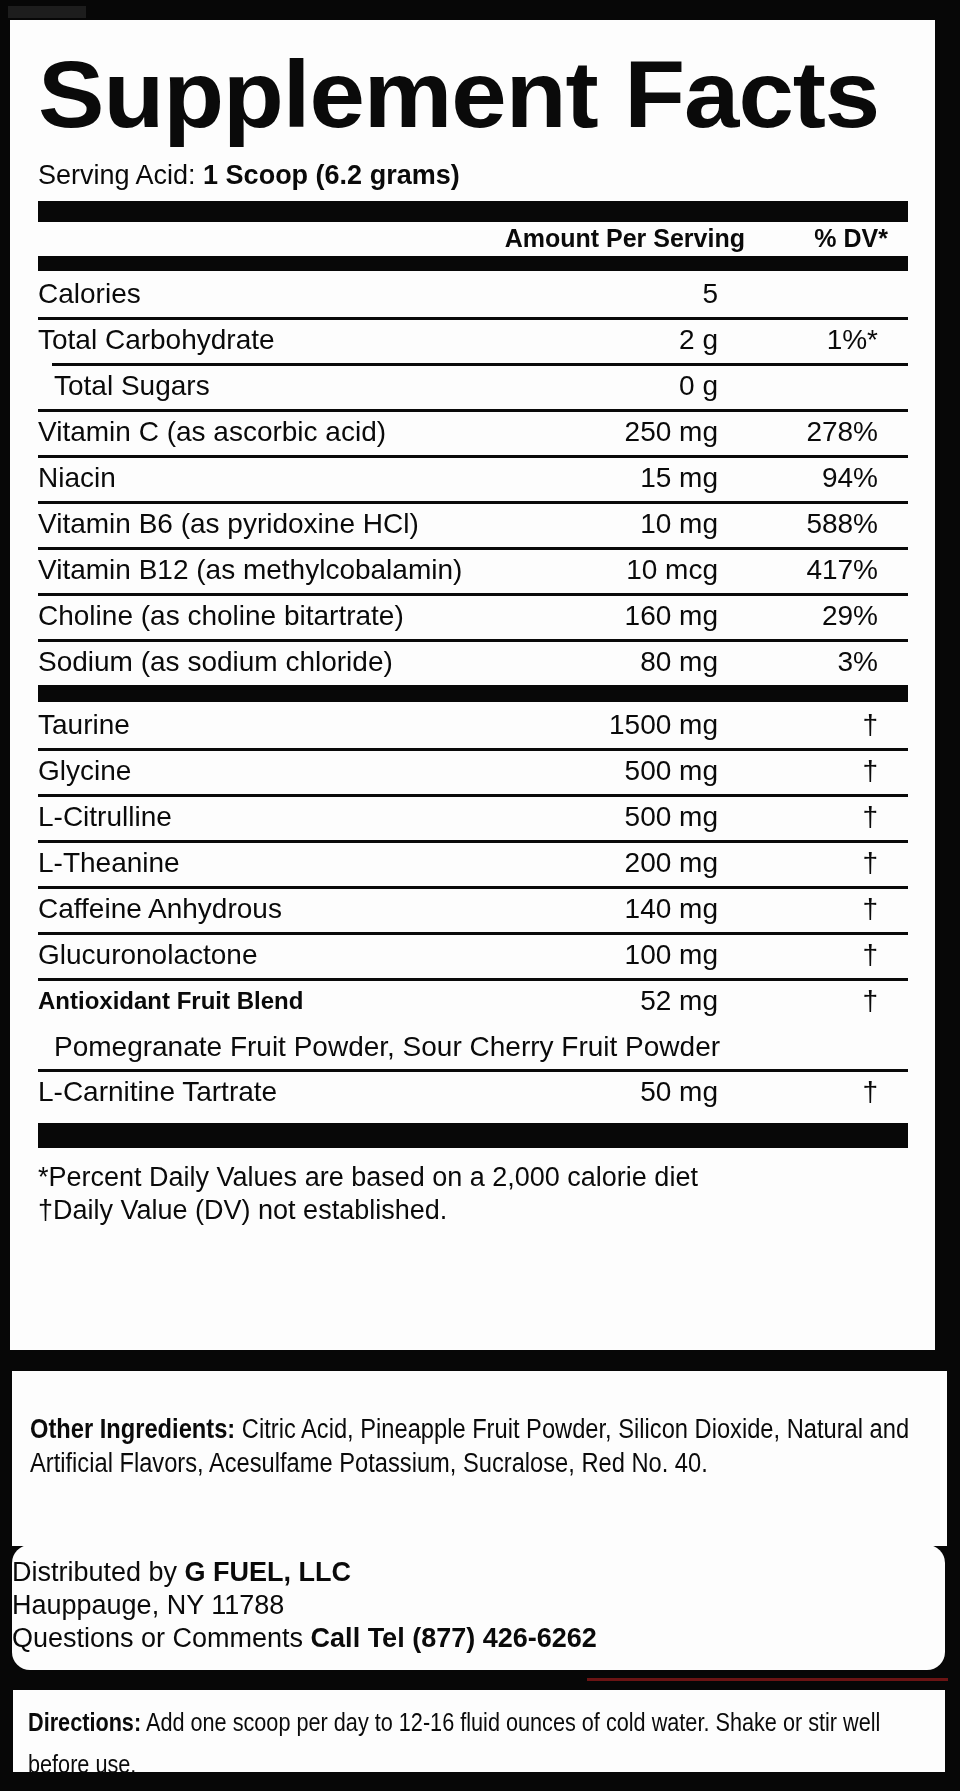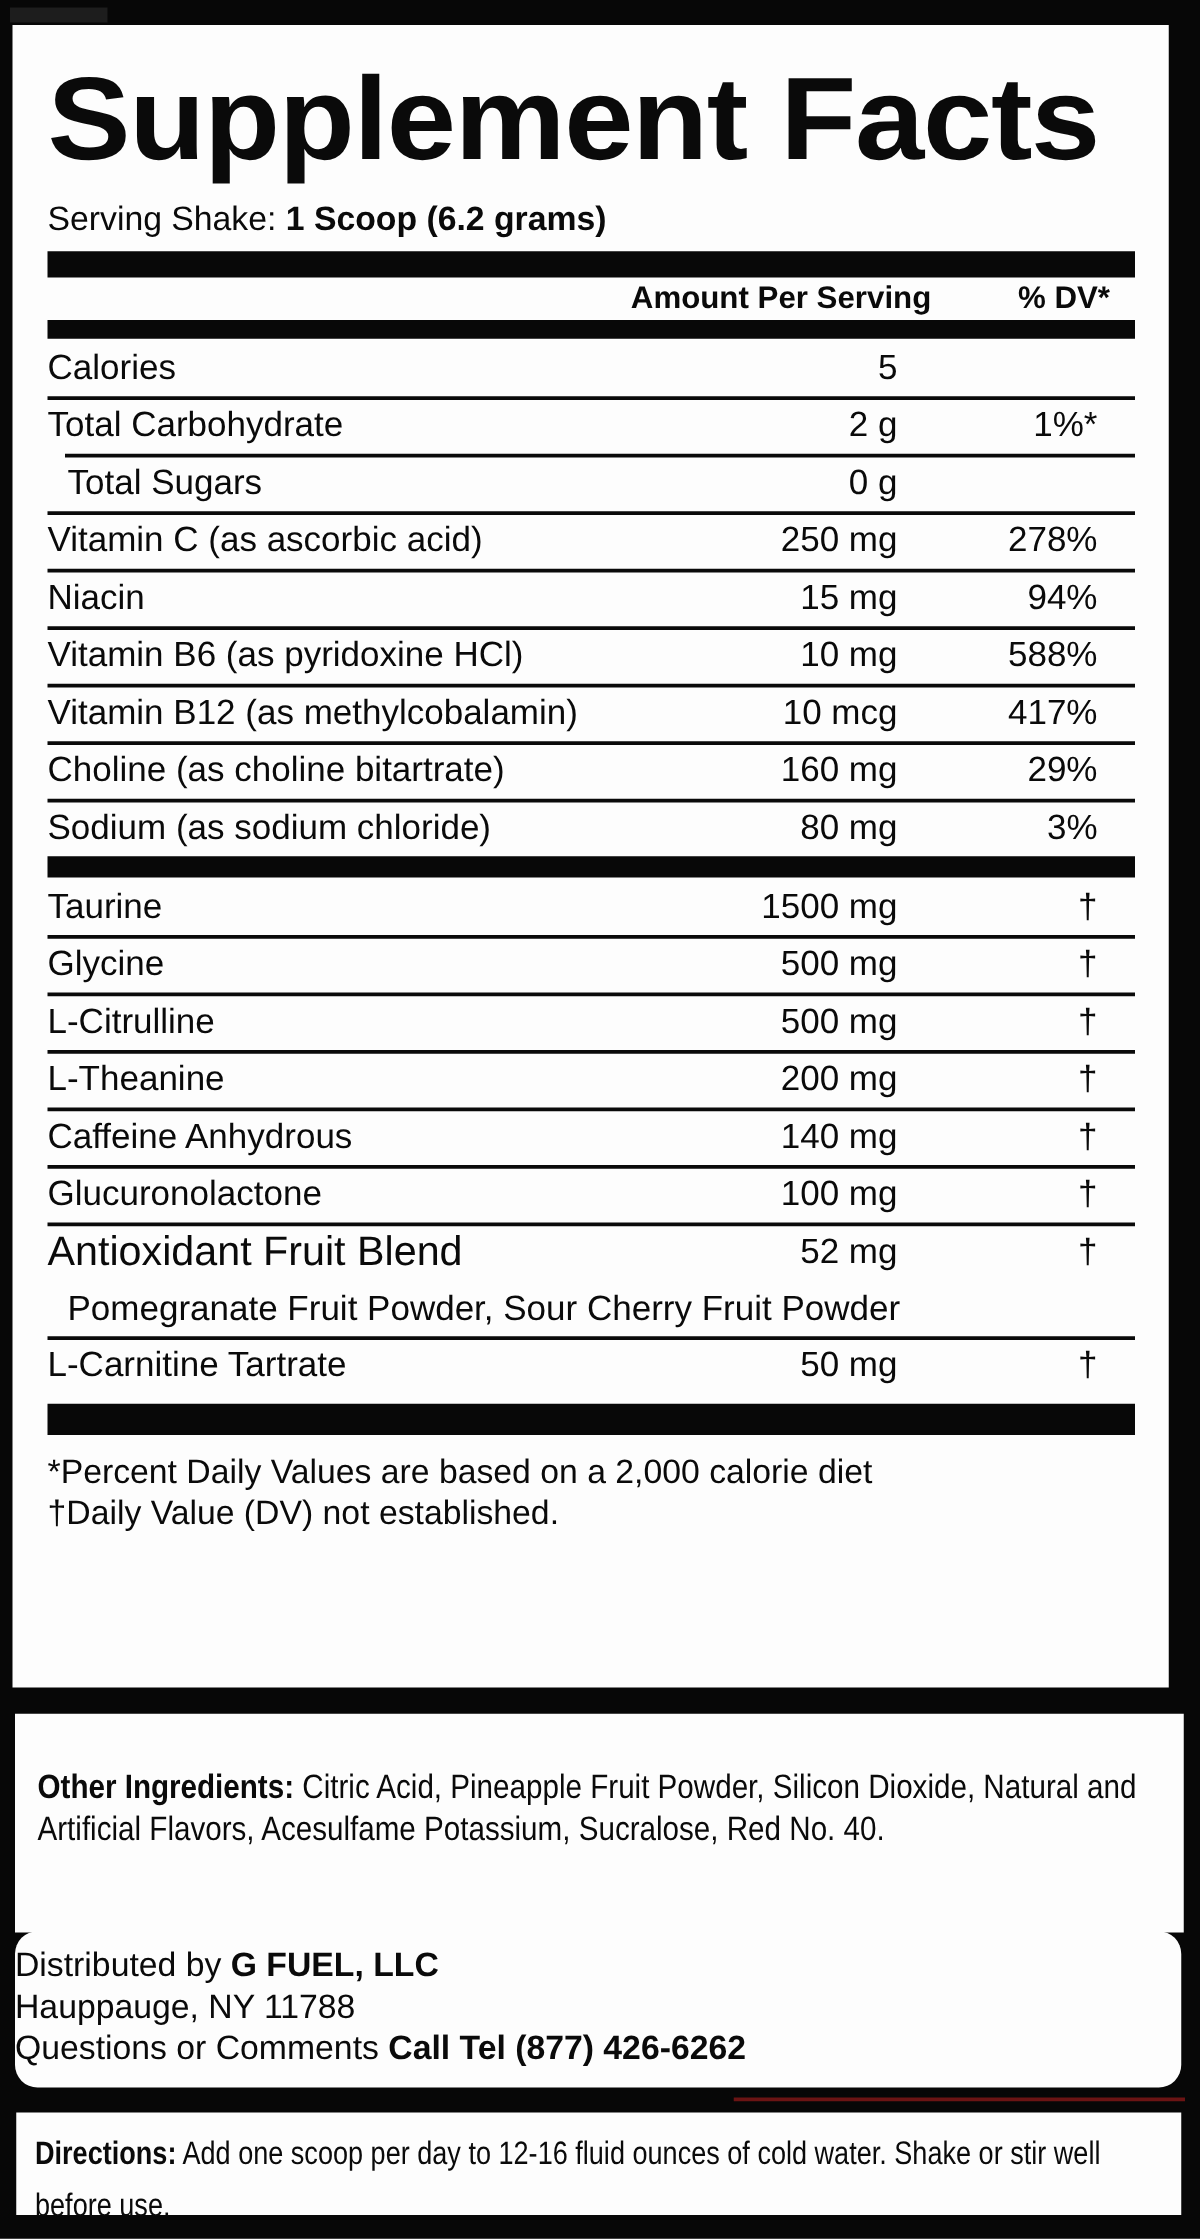--- a/index.html
+++ b/index.html
@@ -28,21 +28,21 @@
   .hdr{display:flex;align-items:flex-end;height:34px;font-size:25px;font-weight:bold;padding-bottom:3px;box-sizing:border-box;}
   .hdr-amt{flex:1;text-align:right;}
   .hdr-dv{width:163px;text-align:right;padding-right:20px;box-sizing:border-box;}
   .row{position:relative;display:flex;align-items:center;height:46px;font-size:28px;}
   .rule::before{content:"";position:absolute;left:0;right:0;top:0;height:3px;background:#0a0a0a;}
   .rule-ind1::before{left:14px;}
   .rule-ind2::before{left:40px;}
   .c-name{flex:1;white-space:nowrap;}
   .c-amt{width:200px;text-align:right;white-space:nowrap;}
   .c-dv{width:190px;text-align:right;padding-right:30px;box-sizing:border-box;white-space:nowrap;}
-  .bold-name{font-weight:normal;font-size:33px;}
+  .bold-name{font-weight:bold;font-size:24px;}
   .subline{height:45px;padding-left:16px;align-items:center;white-space:nowrap;}
   .footnotes{margin-top:13px;font-size:27px;line-height:33px;}
 
   
   .oi{left:12px;top:1371px;width:935px;height:175px;padding:41px 16px 0 18px;font-size:27px;line-height:34px;}
   .squeeze{display:block;transform-origin:left top;}
   .oi-text{width:114%;transform:scaleX(0.877);}
   .b{font-weight:bold;}
 
   
@@ -61,21 +61,21 @@
 </head>
 <body>
 
 <div class="artifact"></div>
 
 <div class="panel facts">
   <div class="content">
     <div class="title"><span>Supplement Facts</span></div>
 
     <div class="serving">
-      <div><span>Serving Shake: </span><span class="b">1 Scoop (6.2 grams)</span></div>
+      <div><span>Serving Acid: </span><span class="b">1 Scoop (6.2 grams)</span></div>
     </div>
 
     <div class="bar bar1"></div>
 
     <div class="hdr">
       <div class="hdr-amt">Amount Per Serving</div>
       <div class="hdr-dv">% DV*</div>
     </div>
 
     <div class="bar bar2"></div>

